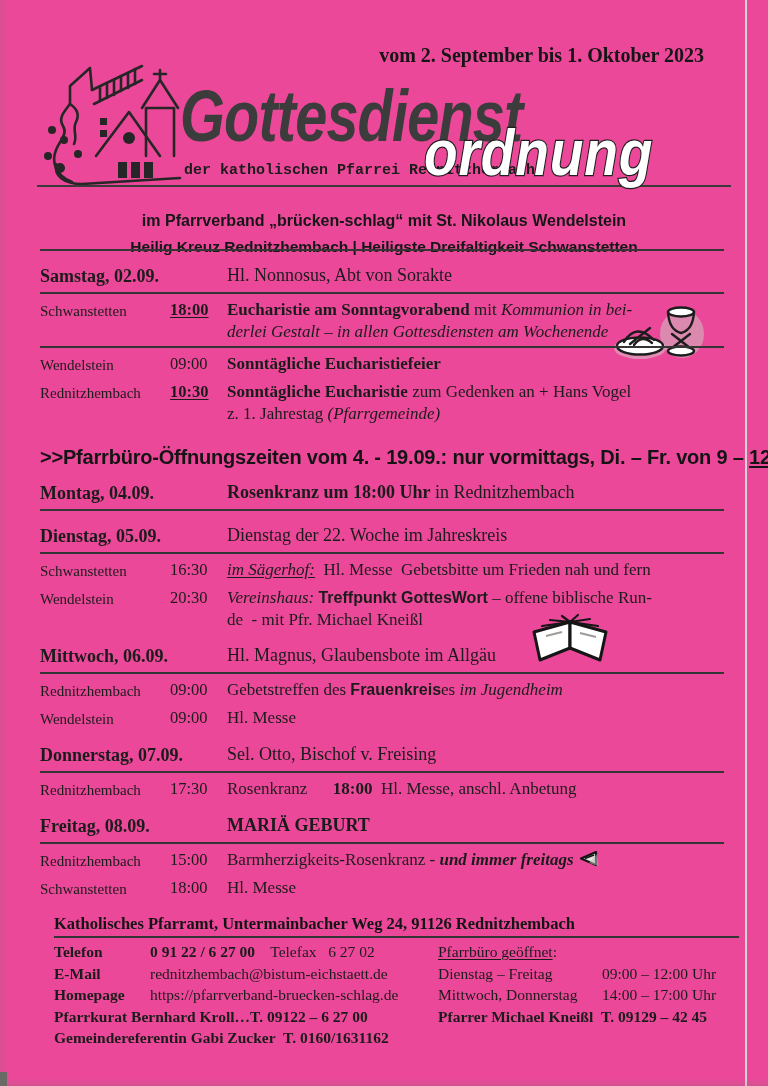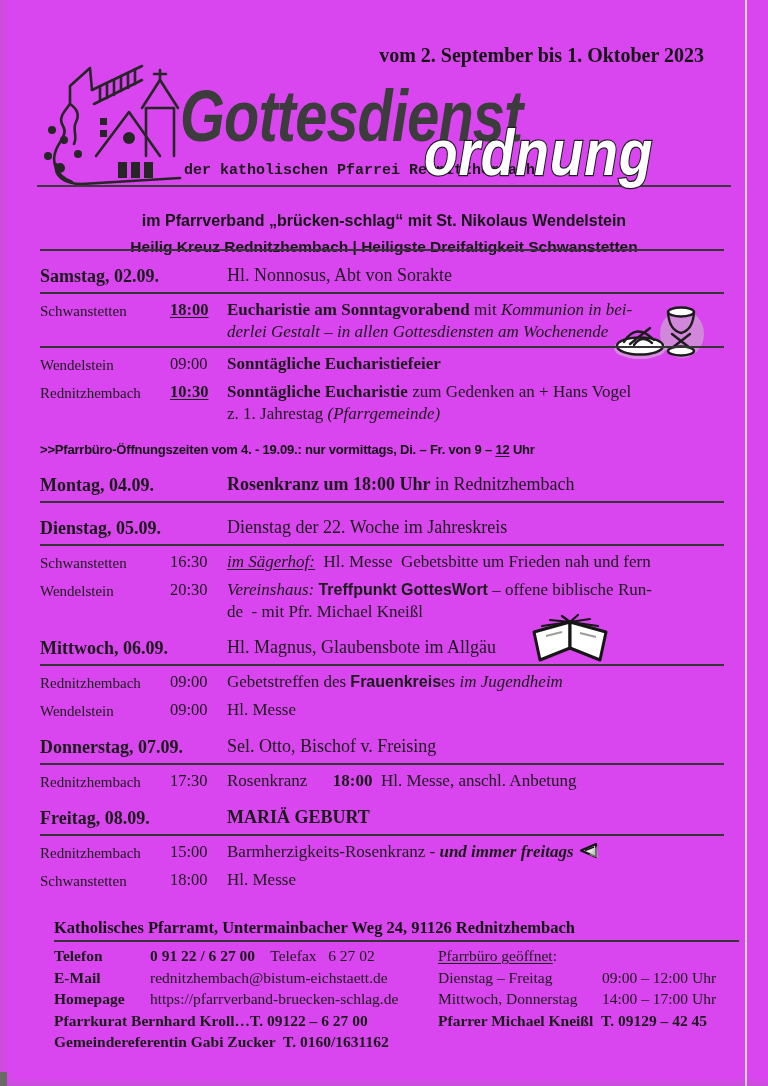--- a/index.html
+++ b/index.html
@@ -1,18 +1,18 @@
 <!DOCTYPE html>
 <html><head>
 <meta charset="utf-8">
 <style>
   html,body{margin:0;padding:0;background:#e8e8e6;}
   .page{
     position:relative;width:768px;height:1086px;margin:0 auto;
-    background:#d946ef;overflow:hidden;
+    background:#ec4899;overflow:hidden;
     font-family:"Liberation Serif",serif;color:#1b1b1b;
   }
   .page::before{ 
     content:"";position:absolute;left:0;top:0;width:9px;height:100%;
     background:linear-gradient(to right,rgba(120,120,115,.18),rgba(120,120,115,0));
     pointer-events:none;z-index:5;
   }
   .page::after{ 
     content:"";position:absolute;left:0;bottom:0;width:100%;height:8px;
     background:linear-gradient(to top,rgba(120,120,115,.20),rgba(120,120,115,0));
@@ -50,35 +50,35 @@
 
   
   .schedule{padding:0 44px 0 40px;position:relative;z-index:2;}
   .rule{height:2px;background:#353535;margin-top:3px;}
   .srow{display:grid;grid-template-columns:130px 57px 1fr;line-height:22px;font-size:17px;margin-top:5px;}
   .srow .c1{font-size:15px;padding-top:1px;}
   .srow .c2{font-size:16.5px;}
   .srow.day{margin-top:11px;padding:2px 0 2px;}
   .srow.day .c1{font-size:18px;font-weight:bold;grid-column:1 / 3;}
   .srow.day .c3{font-size:18px;}
-  .notice{margin-top:14px;font-family:"Liberation Sans",sans-serif;font-weight:bold;
-    font-size:13px;letter-spacing:-.2px;white-space:nowrap;color:#141414;line-height:21px;}
+  .notice{margin-top:22px;font-family:"Liberation Sans",sans-serif;font-weight:bold;
+    font-size:20px;letter-spacing:-.2px;white-space:nowrap;color:#141414;line-height:21px;}
   .b{font-weight:bold;}
   .i{font-style:italic;}
   .u{text-decoration:underline;text-underline-offset:2px;}
   .sans{font-family:"Liberation Sans",sans-serif;font-size:16px;}
 
   
   .deco{position:absolute;z-index:1;}
   .deco-chalice{left:608px;top:296px;width:100px;height:66px;}
   .deco-book{left:522px;top:606px;width:96px;height:64px;}
   .inline-arrow{display:inline-block;vertical-align:-3px;margin-left:3px;}
 
   
-  .footer{margin-top:25px;padding:0 29px 0 54px;position:relative;z-index:2;}
+  .footer{margin-top:13px;padding:0 29px 0 54px;position:relative;z-index:2;}
   .footer-address{font-size:16.5px;font-weight:bold;line-height:22px;color:#141414;}
   .footer-rule{height:2px;background:#353535;margin-top:1px;margin-bottom:3px;}
   .fgrid{display:grid;grid-template-columns:84px 276px 1fr;font-size:15.5px;line-height:21.5px;column-gap:12px;}
   .fgrid .lbl{font-weight:bold;}
   .fgrid .span2{grid-column:1 / 3;font-weight:bold;}
   .fgrid .span3{grid-column:1 / 4;font-weight:bold;}
   .fgrid .bold{font-weight:bold;}
   .days{display:inline-block;width:164px;}
 </style>
 </head>

